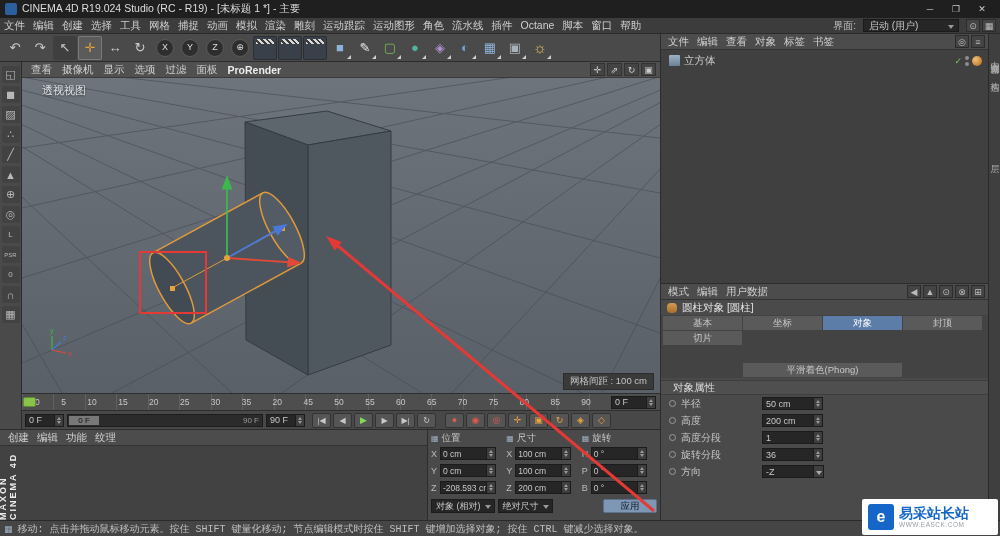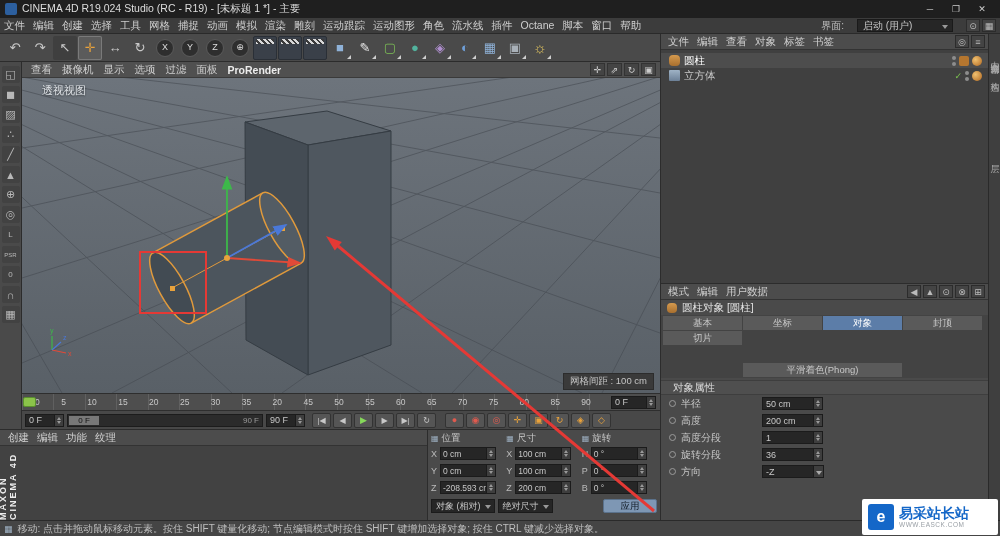--- a/index.html
+++ b/index.html
@@ -7,21 +7,21 @@
 .app{position:relative;width:1000px;height:536px;background:#474747;color:#c8c8c8;font-size:11px;user-select:none;}
 
 .titlebar{position:absolute;left:0;top:0;width:1000px;height:18px;background:#1f1f1f;display:flex;align-items:center;gap:5px;padding:0 5px;}
 .app-ico{width:12px;height:12px;background:#2c5f9e;border-radius:2px;}
 .title{font-size:10.5px;color:#ddd;white-space:nowrap;}
 .win-controls{margin-left:auto;display:flex;}
 .win-btn{width:26px;height:18px;display:flex;align-items:center;justify-content:center;color:#ccc;font-size:9px;}
 
 .menubar{position:absolute;top:18px;left:0;width:1000px;height:16px;background:#3c3c3c;border-bottom:1px solid #2a2a2a;display:flex;align-items:center;}
 .menu-item{padding:0 4px;font-size:10.5px;color:#cfcfcf;white-space:nowrap;}
-.iface{margin-left:auto;display:flex;align-items:center;gap:13px;padding-right:4px;}
+.iface{margin-left:auto;display:flex;align-items:center;gap:7px;padding-right:4px;}
 .iface-label{font-size:10px;color:#bdbdbd;}
 .iface-select{position:relative;background:#262626;border:1px solid #1a1a1a;height:13px;font-size:10px;color:#c8c8c8;display:flex;align-items:center;padding:0 16px 0 5px;min-width:96px;}
 .iface-select::after{content:"";position:absolute;right:4px;top:5px;border-left:3px solid transparent;border-right:3px solid transparent;border-top:4px solid #999;}
 .mini-ico{width:14px;height:13px;display:flex;align-items:center;justify-content:center;font-size:9px;color:#bbb;background:#444;border:1px solid #2c2c2c;}
 
 .toolbar{position:absolute;top:34px;left:0;width:660px;height:28px;background:#4a4a4a;border-bottom:1px solid #2c2c2c;display:flex;align-items:center;gap:1px;padding:0 3px;}
 .tool{position:relative;width:24px;height:24px;display:flex;align-items:center;justify-content:center;border-radius:2px;}
 .tool .g{font-size:13px;color:#c8c8c8;line-height:1;}
 .tool[data-kind="sel"]{background:#3f3f3f;}
 .tool[data-kind="active"]{background:#5b5b5b;box-shadow:inset 0 0 0 1px #7a7a7a;}
@@ -132,21 +132,21 @@
 .fld .flab{width:76px;font-size:10px;color:#c8c8c8;}
 .fld .ctrl{display:flex;align-items:center;}
 .fld .val{width:52px;}
 
 .sidestrip{position:absolute;left:988px;top:34px;width:12px;height:486px;background:#3f3f3f;border-left:1px solid #2a2a2a;display:flex;flex-direction:column;align-items:center;gap:16px;padding-top:20px;}
 .sidetab{writing-mode:vertical-rl;font-size:9px;color:#ababab;letter-spacing:1px;}
 .sidestrip .sidetab:nth-child(3){margin-top:64px;}
 
 .statusbar{position:absolute;left:0;top:520px;width:1000px;height:16px;background:#454545;border-top:1px solid #2a2a2a;display:flex;align-items:center;gap:5px;padding-left:4px;}
 .statusbar .si{font-size:9px;color:#9fb2c4;}
-.statusbar .st{font-size:10px;color:#bfbfbf;white-space:nowrap;}
+.statusbar .st{font-size:10px;color:#bfbfbf;white-space:nowrap;font-family:Liberation Mono, monospace;}
 
 .watermark{position:absolute;right:2px;bottom:1px;width:136px;height:36px;background:#fff;display:flex;align-items:center;gap:5px;padding:2px 6px;border-radius:2px;z-index:40;}
 .wm-logo{width:26px;height:26px;background:#1467c8;border-radius:3px;color:#fff;font-size:16px;font-weight:bold;display:flex;align-items:center;justify-content:center;flex:none;}
 .wm-col{display:flex;flex-direction:column;line-height:1.1;}
 .wm-name{color:#1467c8;font-size:14px;font-weight:bold;}
 .wm-url{color:#9aa0a6;font-size:6.5px;letter-spacing:.5px;}
 
 .overlay{position:absolute;inset:0;z-index:50;pointer-events:none;}
 </style>
 </head>
@@ -620,32 +620,20 @@
             <span class="menu-item">对象</span>
             <span class="menu-item">标签</span>
             <span class="menu-item">书签</span>
         </span>
         <span class="panel-icons">
           <span class="mini-ico">◎</span>
             <span class="mini-ico">≡</span>
         </span>
       </div>
       <div class="om-list">
-        <div class="om-row selected">
-          <span class="obj-ico cyl"></span>
-          <span class="obj-label">圆柱</span>
-          <span class="om-right">
-            <span class="dots">
-                <i></i>
-                <i></i>
-              </span>
-            <span class="tag axes"></span>
-            <span class="tag phong"></span>
-          </span>
-        </div>
         <div class="om-row">
           <span class="obj-ico cube"></span>
           <span class="obj-label">立方体</span>
           <span class="om-right">
             <span class="check">✓</span>
             <span class="dots">
                 <i></i>
                 <i></i>
               </span>
             <span class="tag phong"></span>

